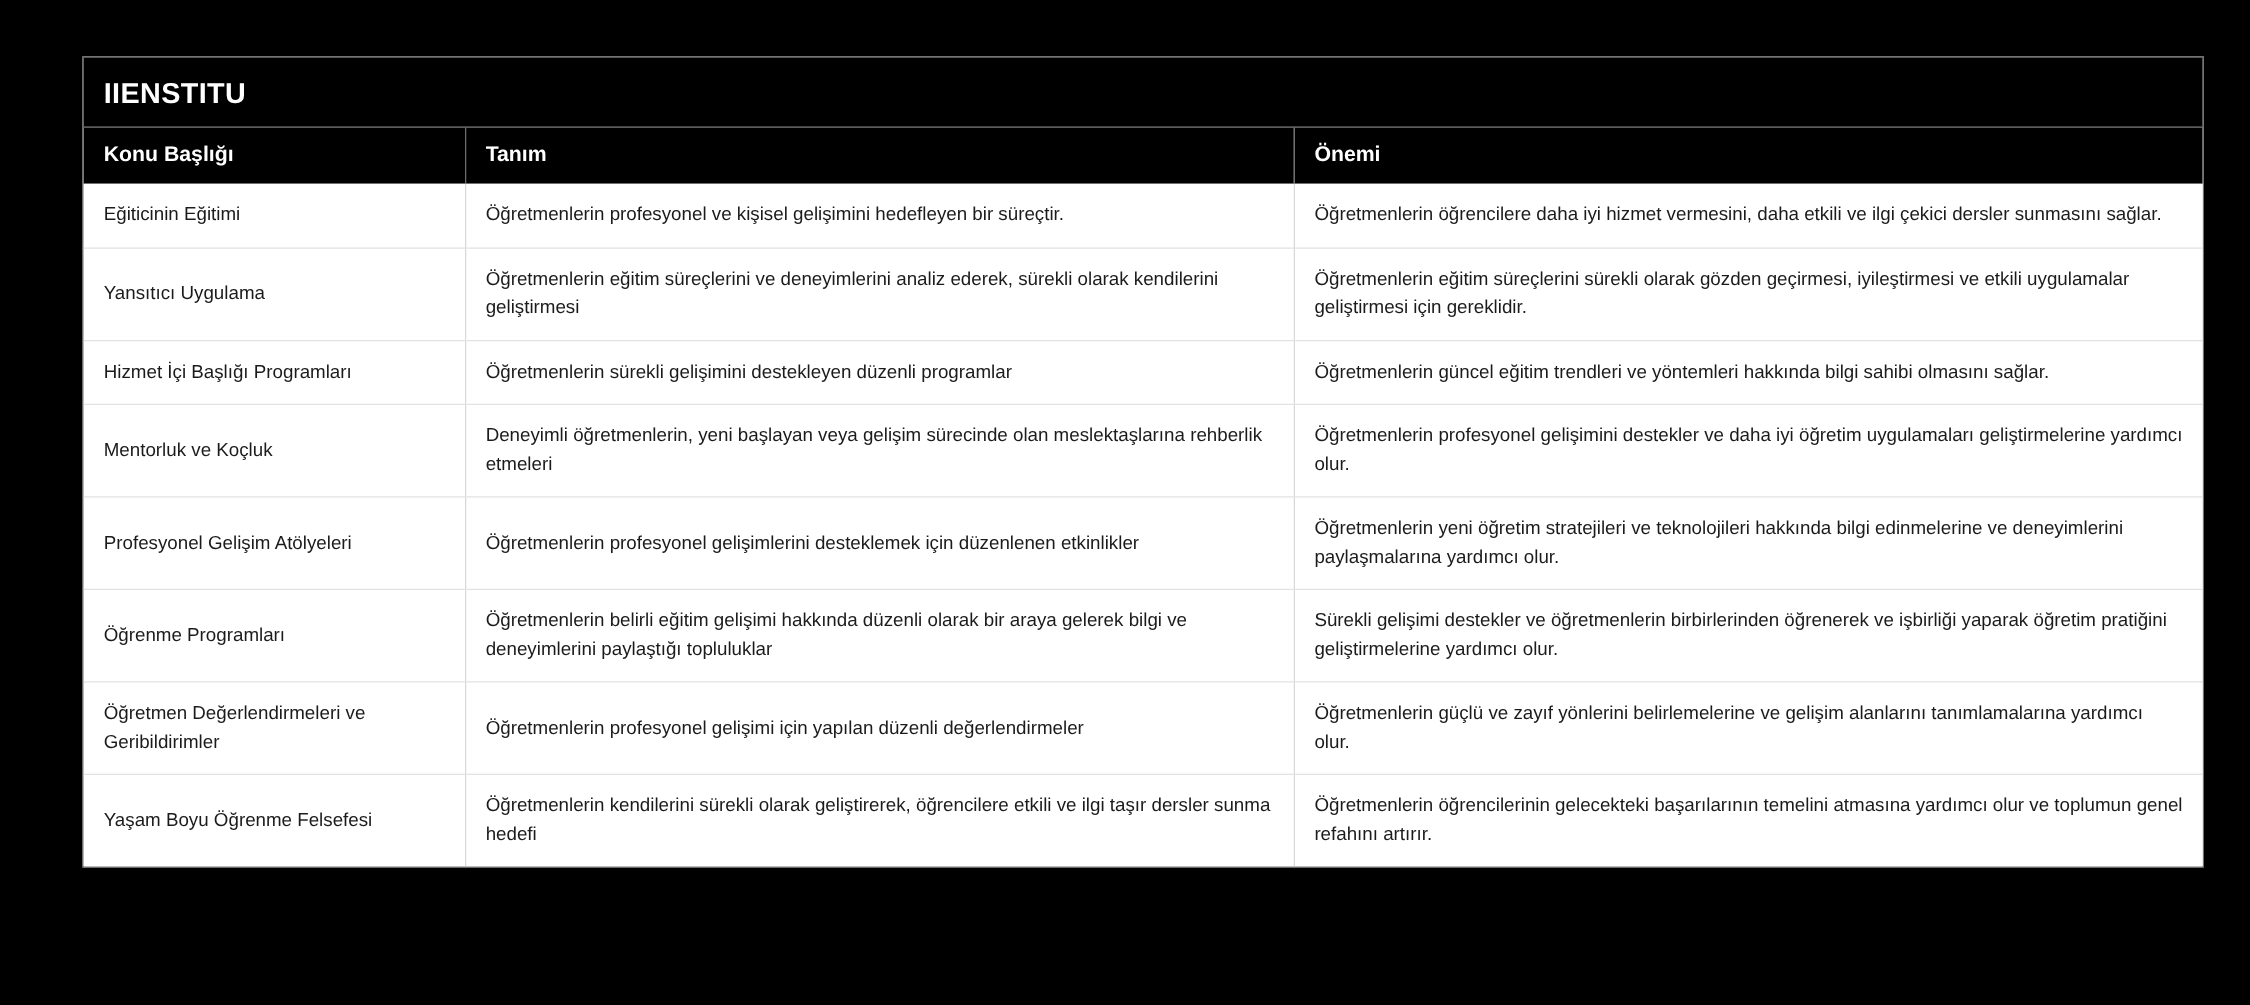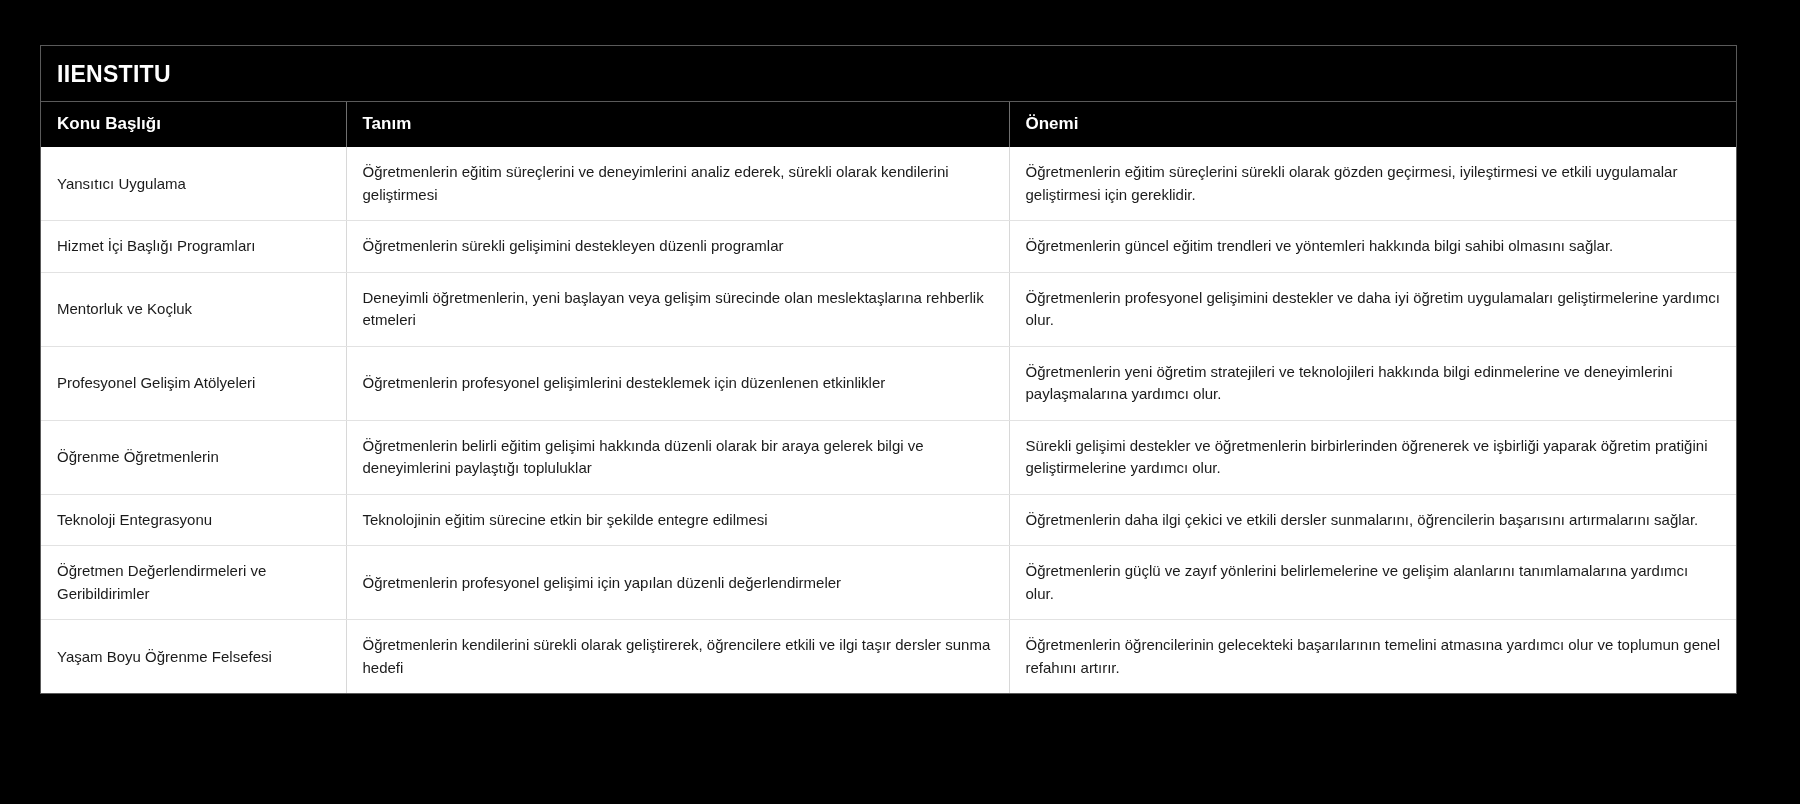--- a/index.html
+++ b/index.html
@@ -14,21 +14,21 @@
 
   #page {
     position: relative;
     width: 1800px;
     height: 804px;
     background: #000000;
   }
 
   .table-card {
     position: absolute;
-    left: 40px;
+    left: 66px;
     top: 45px;
     width: 1697px;
     background: #ffffff;
     border: 1px solid #5a5a5a;
     box-sizing: border-box;
   }
 
   .brand-bar {
     background: #000000;
     padding: 16px 16px 14px 16px;
@@ -105,48 +105,48 @@
       </colgroup>
       <thead>
         <tr>
           <th>Konu Başlığı</th>
           <th>Tanım</th>
           <th>Önemi</th>
         </tr>
       </thead>
       <tbody id="table-body">
           <tr>
+            <td class="cell-topic">Eğiticinin Eğitimi</td>
+            <td class="cell-def">Öğretmenlerin profesyonel ve kişisel gelişimini hedefleyen bir süreçtir.</td>
+            <td class="cell-imp">Öğretmenlerin öğrencilere daha iyi hizmet vermesini, daha etkili ve ilgi çekici dersler sunmasını sağlar.</td>
+          </tr>
+          <tr>
             <td class="cell-topic">Yansıtıcı Uygulama</td>
             <td class="cell-def">Öğretmenlerin eğitim süreçlerini ve deneyimlerini analiz ederek, sürekli olarak kendilerini geliştirmesi</td>
             <td class="cell-imp">Öğretmenlerin eğitim süreçlerini sürekli olarak gözden geçirmesi, iyileştirmesi ve etkili uygulamalar geliştirmesi için gereklidir.</td>
           </tr>
           <tr>
             <td class="cell-topic">Hizmet İçi Başlığı Programları</td>
             <td class="cell-def">Öğretmenlerin sürekli gelişimini destekleyen düzenli programlar</td>
             <td class="cell-imp">Öğretmenlerin güncel eğitim trendleri ve yöntemleri hakkında bilgi sahibi olmasını sağlar.</td>
           </tr>
           <tr>
             <td class="cell-topic">Mentorluk ve Koçluk</td>
             <td class="cell-def">Deneyimli öğretmenlerin, yeni başlayan veya gelişim sürecinde olan meslektaşlarına rehberlik etmeleri</td>
             <td class="cell-imp">Öğretmenlerin profesyonel gelişimini destekler ve daha iyi öğretim uygulamaları geliştirmelerine yardımcı olur.</td>
           </tr>
           <tr>
             <td class="cell-topic">Profesyonel Gelişim Atölyeleri</td>
             <td class="cell-def">Öğretmenlerin profesyonel gelişimlerini desteklemek için düzenlenen etkinlikler</td>
             <td class="cell-imp">Öğretmenlerin yeni öğretim stratejileri ve teknolojileri hakkında bilgi edinmelerine ve deneyimlerini paylaşmalarına yardımcı olur.</td>
           </tr>
           <tr>
-            <td class="cell-topic">Öğrenme Öğretmenlerin</td>
+            <td class="cell-topic">Öğrenme Programları</td>
             <td class="cell-def">Öğretmenlerin belirli eğitim gelişimi hakkında düzenli olarak bir araya gelerek bilgi ve deneyimlerini paylaştığı topluluklar</td>
             <td class="cell-imp">Sürekli gelişimi destekler ve öğretmenlerin birbirlerinden öğrenerek ve işbirliği yaparak öğretim pratiğini geliştirmelerine yardımcı olur.</td>
-          </tr>
-          <tr>
-            <td class="cell-topic">Teknoloji Entegrasyonu</td>
-            <td class="cell-def">Teknolojinin eğitim sürecine etkin bir şekilde entegre edilmesi</td>
-            <td class="cell-imp">Öğretmenlerin daha ilgi çekici ve etkili dersler sunmalarını, öğrencilerin başarısını artırmalarını sağlar.</td>
           </tr>
           <tr>
             <td class="cell-topic">Öğretmen Değerlendirmeleri ve Geribildirimler</td>
             <td class="cell-def">Öğretmenlerin profesyonel gelişimi için yapılan düzenli değerlendirmeler</td>
             <td class="cell-imp">Öğretmenlerin güçlü ve zayıf yönlerini belirlemelerine ve gelişim alanlarını tanımlamalarına yardımcı olur.</td>
           </tr>
           <tr>
             <td class="cell-topic">Yaşam Boyu Öğrenme Felsefesi</td>
             <td class="cell-def">Öğretmenlerin kendilerini sürekli olarak geliştirerek, öğrencilere etkili ve ilgi taşır dersler sunma hedefi</td>
             <td class="cell-imp">Öğretmenlerin öğrencilerinin gelecekteki başarılarının temelini atmasına yardımcı olur ve toplumun genel refahını artırır.</td>

